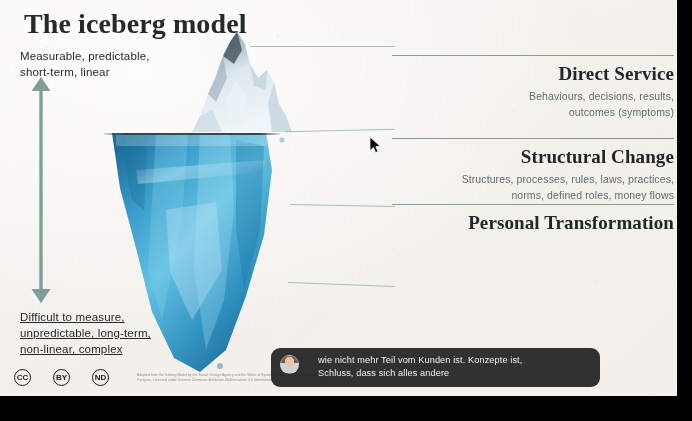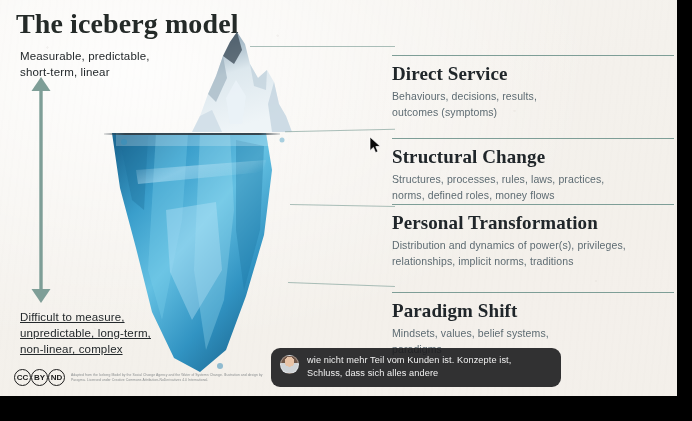--- a/index.html
+++ b/index.html
@@ -48,21 +48,21 @@
       radial-gradient(circle at 88% 71%, rgba(190,185,178,.22) 0 1px, transparent 1.4px),
       radial-gradient(circle at 14% 83%, rgba(190,185,178,.20) 0 1px, transparent 1.4px),
       radial-gradient(circle at 65% 90%, rgba(190,185,178,.20) 0 1px, transparent 1.4px),
       repeating-linear-gradient(96deg, rgba(0,0,0,.012) 0 2px, rgba(255,255,255,0) 2px 7px);
     pointer-events: none;
   }
 
   
   #title {
     position: absolute;
-    left: 16px; top: 8px;
+    left: 24px; top: 8px;
     font-family: "Liberation Serif", serif;
     font-weight: 700;
     font-size: 28px;
     letter-spacing: .1px;
     color: #242a28;
     white-space: nowrap;
   }
 
   
   #brand {
@@ -98,21 +98,21 @@
   
   #iceberg { position: absolute; left: 96px; top: 20px; width: 300px; height: 360px; }
   #waterline {
     position: absolute;
     left: 104px; top: 133px;
     width: 176px; height: 2px;
     background: linear-gradient(90deg, rgba(60,70,78,.15), rgba(45,55,62,.85) 12%, rgba(45,55,62,.9) 88%, rgba(60,70,78,.15));
   }
 
   
-  .block { position: absolute; left: 392px; width: 282px; }
+  .block { position: absolute; left: 392px; width: 282px; text-align: right; }
   .block .rule {
     width: 100%; height: 1px;
     background: #7e9e97;
     margin-bottom: 7px;
   }
   .block h2 {
     margin: 0 0 3px 0;
     font-family: "Liberation Serif", serif;
     font-weight: 700;
     font-size: 19px;
@@ -139,21 +139,21 @@
     background: #8ea9a3;
     opacity: .75;
   }
 
   
   #footer {
     position: absolute;
     left: 14px; bottom: 10px;
     display: flex;
     align-items: center;
-    gap: 0;
+    gap: 22px;
   }
   .cc-badge {
     width: 15px; height: 15px;
     border-radius: 50%;
     border: 1.6px solid #1b1b1b;
     color: #1b1b1b;
     font-family: "Liberation Sans", sans-serif;
     font-size: 8px;
     font-weight: 700;
     display: flex; align-items: center; justify-content: center;
@@ -165,26 +165,26 @@
     line-height: 5px;
     color: #8b8f90;
     width: 205px;
     letter-spacing: .05px;
   }
 
   
   #caption {
     position: absolute;
     left: 271px; top: 348px;
-    width: 290px;
+    width: 329px;
     background: rgba(28,28,30,.90);
     border-radius: 9px;
     padding: 6px 9px 7px 9px;
     display: flex;
-    gap: 8px;
+    gap: 19px;
     box-sizing: border-box;
   }
   #caption-avatar {
     flex: 0 0 auto;
     width: 17px; height: 17px;
     border-radius: 50%;
     margin-top: 1px;
     background:
       radial-gradient(circle at 50% 34%, #e8c3a6 0 34%, rgba(0,0,0,0) 35%),
       linear-gradient(180deg, #6f5647 0 42%, #cfd3d6 42% 100%);
@@ -300,30 +300,22 @@
     <div class="block" id="block-1">
       <div class="rule"></div>
       <h2>Structural Change</h2>
       <p style="white-space:pre-line">Structures, processes, rules, laws, practices,
 norms, defined roles, money flows</p>
     </div>
 
     <div class="block" id="block-2">
       <div class="rule"></div>
       <h2>Personal Transformation</h2>
-      <p style="white-space:pre-line">Distribution and dynamics of power(s), privileges,
-relationships, implicit norms, traditions</p>
-    </div>
-
-    <div class="block" id="block-3">
-      <div class="rule"></div>
-      <h2>Paradigm Shift</h2>
-      <p style="white-space:pre-line">Mindsets, values, belief systems,
-paradigms</p>
-    </div>
+    </div>
+
 
     <div id="footer">
       <div class="cc-badge">CC</div>
       <div class="cc-badge">BY</div>
       <div class="cc-badge">ND</div>
       <div id="credit">Adapted from the Iceberg Model by the Social Change Agency and the Water of Systems Change. Illustration and design by Parayma. Licensed under Creative Commons Attribution-NoDerivatives 4.0 International.</div>
     </div>
 
     <div id="caption">
       <div id="caption-avatar"></div>

